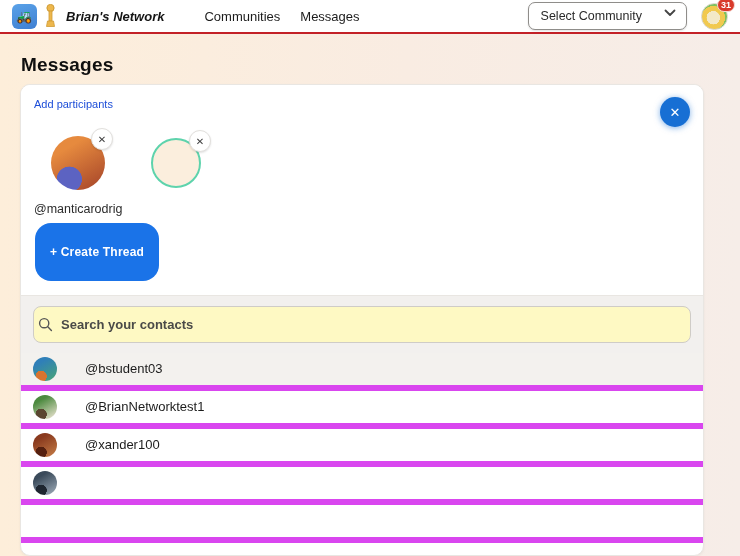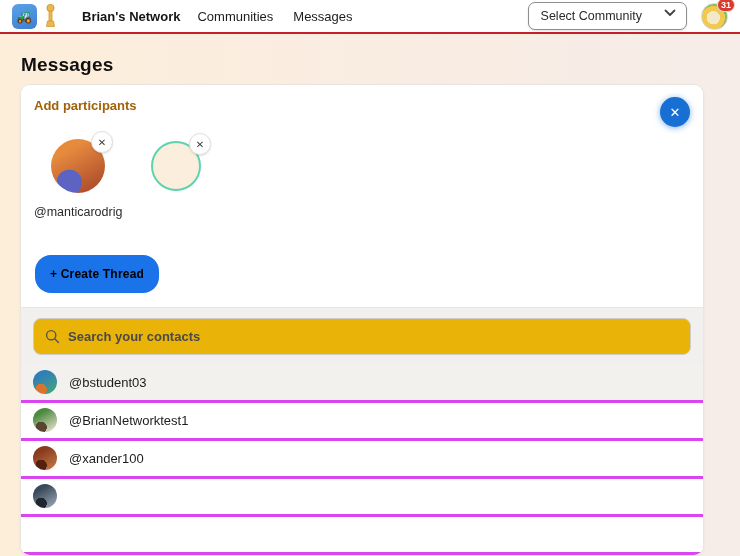--- a/index.html
+++ b/index.html
@@ -11,22 +11,22 @@
     height:34px; background:#fff; border-bottom:2px solid #c32127;
     display:flex; align-items:center; padding:0 12px; gap:8px;
   }
   .app-icon {
     width:25px; height:25px; border-radius:6px; flex:0 0 auto;
     background:linear-gradient(160deg,#5aa2e8,#3f7fd2);
     display:flex; align-items:center; justify-content:center;
     font-size:13px; line-height:1;
   }
   .key-icon { width:11px; height:24px; flex:0 0 auto; }
-  .net-title { font-size:13px; font-weight:bold; color:#151515; margin-left:18px; }
-  .nav { display:flex; gap:20px; margin-left:9px; }
+  .net-title { font-size:13px; font-weight:bold; color:#151515; margin-left:2px;font-style:italic; }
+  .nav { display:flex; gap:20px; margin-left:32px; }
   .nav-link { font-size:13px; color:#1c1c1c; cursor:pointer; }
   .topbar-right { margin-left:auto; display:flex; align-items:center; gap:14px; }
   .community-select {
     display:flex; gap:22px; background:#fff;
     border:1px solid #8f8d8a; border-radius:7px; padding:6px 10px 6px 12px;
     box-shadow:0 1px 2px rgba(0,0,0,.12); cursor:pointer;
   }
   .community-select span { font-size:12.5px; color:#2a2a2a; }
   .user-avatar-wrap { position:relative; width:27px; height:27px; }
   .user-avatar {
@@ -48,21 +48,21 @@
   }
   .page-title { font-size:19px; font-weight:bold; color:#0f0f0f; padding:20px 0 0 21px; letter-spacing:.2px; }
 
   
   .panel {
     position:absolute; left:20px; top:50px; width:684px; height:472px;
     background:#fff; border:1px solid #e9e6e2; border-radius:10px;
     box-shadow:0 1px 3px rgba(0,0,0,.05); overflow:hidden;
   }
   .composer { position:relative; padding:13px 13px 14px 13px; background:#fff; }
-  .add-label { font-size:13px; color:#a16207;font-weight:bold; }
+  .add-label { font-size:11px; color:#1d4ed8; }
   .panel-close {
     position:absolute; top:12px; right:13px; width:30px; height:30px; border-radius:50%;
     background:#176fd4; border:none; color:#fff; font-size:13px; cursor:pointer;
     box-shadow:0 1px 6px rgba(23,111,212,.55);
     display:flex; align-items:center; justify-content:center;
   }
   .chips { display:flex; gap:10px; margin-top:26px; }
   .chip { width:88px; }
   .chip-avatar-wrap { position:relative; width:54px; height:54px; margin:0 auto; }
   .chip-avatar { width:54px; height:54px; border-radius:50%; }
@@ -72,42 +72,42 @@
     background:#fff; border:1px solid #e2e0dd; box-shadow:0 1px 2px rgba(0,0,0,.12);
     color:#3c3c3c; font-size:10px; cursor:pointer;
     display:flex; align-items:center; justify-content:center;
   }
   .chip-label {
     margin-top:11px; font-size:12.5px; color:#2b2b2b; line-height:1.35;
     max-width:88px; overflow:hidden;
   }
   .chip-label.nowrap { white-space:nowrap; }
   .create-thread {
-    margin-top:34px; margin-left:1px; background:#1a73e8; color:#000000; border:none;
-    border-radius:16px; padding:12px 15px; font-size:12px; font-weight:bold;
+    margin-top:5px; margin-left:1px; background:#1a73e8; color:#ffffff; border:none;
+    border-radius:16px; padding:22px 15px; font-size:12px; font-weight:bold;
     font-family:"Liberation Sans",sans-serif; cursor:pointer; letter-spacing:.2px;
   }
 
   
   .search-section { background:#f2f0ee; padding:10px 12px; border-top:1px solid #e9e6e2; }
   .search-box {
-    display:flex; align-items:center; gap:8px; background:#eab308;
-    border:1px solid #cfccc7; border-radius:8px; height:37px; padding:0 11px;
+    display:flex; align-items:center; gap:8px; background:#fef9c3;
+    border:1px solid #cfccc7; border-radius:8px; height:37px; padding:0 4px;
   }
   .search-box svg { flex:0 0 auto; }
   .search-input {
     border:none; outline:none; flex:1; font-size:13px; font-weight:bold; color:#333;
     font-family:"Liberation Sans",sans-serif; background:transparent;
   }
   .search-input::placeholder { color:#4a4a48; font-weight:bold; opacity:1; }
 
   .contact-list { background:#fff; }
   .contact-row {
-    display:flex; align-items:center; gap:12px; height:38px; padding:0 12px;
-    border-bottom:3px solid #d946ef; background:#fff; cursor:pointer;
+    display:flex; align-items:center; gap:28px; height:38px; padding:0 12px;
+    border-bottom:6px solid #d946ef; background:#fff; cursor:pointer;
   }
   .contact-row.shaded { background:#f3f1ee; }
   .contact-avatar { width:24px; height:24px; border-radius:50%; flex:0 0 auto; }
   .contact-label { font-size:13px; color:#1c1c1c; }
 </style>
 </head>
 <body>
 
 <header class="topbar">
   <div class="app-icon">

